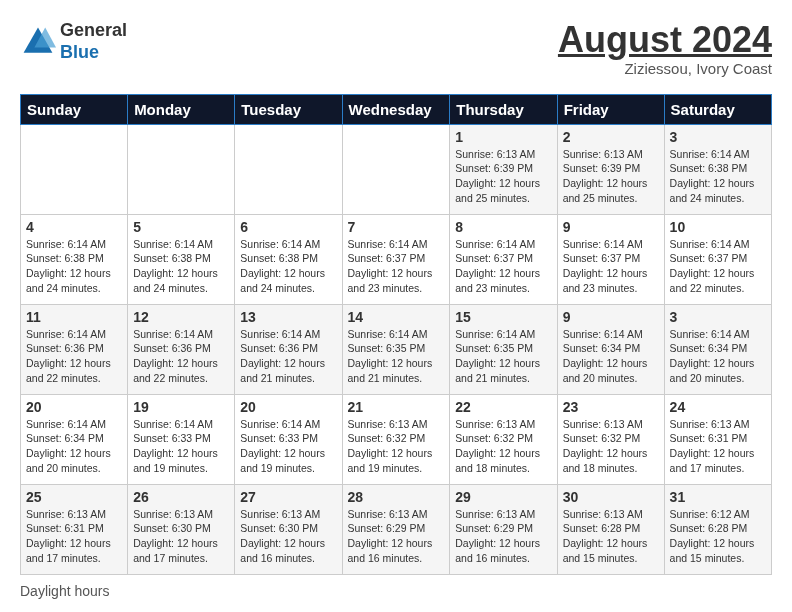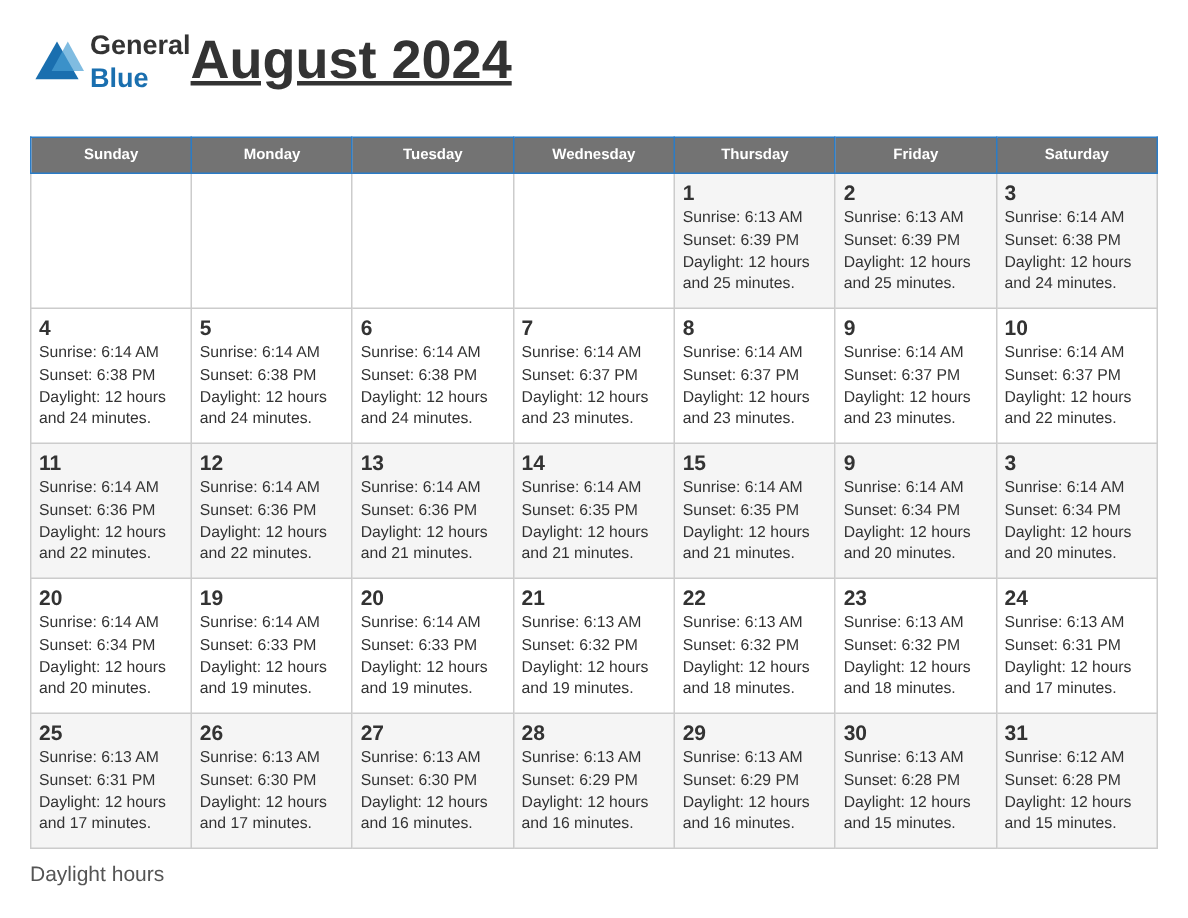--- a/index.html
+++ b/index.html
@@ -5,22 +5,23 @@
     * { box-sizing: border-box; margin: 0; padding: 0; }
     body {
       font-family: Arial, sans-serif;
       background: #fff;
       width: 792px;
       min-height: 612px;
       padding: 20px;
     }
     .header {
       display: flex;
+      justify-content: space-between;
       align-items: flex-start;
-      margin-bottom: 28px;
+      margin-bottom: 17px;
     }
     .logo {
       display: flex;
       align-items: center;
       gap: 4px;
     }
     .logo-text {
       font-size: 18px;
       font-weight: bold;
       line-height: 1.2;
@@ -44,25 +45,25 @@
     .location {
       font-size: 15px;
       color: #555;
     }
     table {
       width: 100%;
       border-collapse: collapse;
       font-size: 11px;
     }
     thead tr th {
-      background-color: #737373;
+      background-color: #0f172a;
       color: #fff;
       padding: 6px 6px;
-      text-align: center;
-      font-size: 10px;
+      text-align: left;
+      font-size: 15px;
       font-weight: bold;
       border: 1px solid #2a7cc7;
     }
     tbody tr td {
       border: 1px solid #ccc;
       vertical-align: top;
       padding: 4px 5px;
       width: 108px;
       min-height: 80px;
       height: 90px;
@@ -98,20 +99,21 @@
       <polygon points="20,4 36,32 4,32" fill="#1a6faf"></polygon>
       <polygon points="28,4 40,26 16,26" fill="#4a9fd4" opacity="0.7"></polygon>
     </svg>
     <div class="logo-text">
       <span class="general">General</span>
       <span class="blue">Blue</span>
     </div>
   </div>
   <div class="title-block">
     <div class="month-year">August 2024</div>
+    <div class="location">Ziziessou, Ivory Coast</div>
   </div>
 </div>
 
 <table>
   <thead>
     <tr id="weekday-header">
         <th>Sunday</th>
         <th>Monday</th>
         <th>Tuesday</th>
         <th>Wednesday</th>

